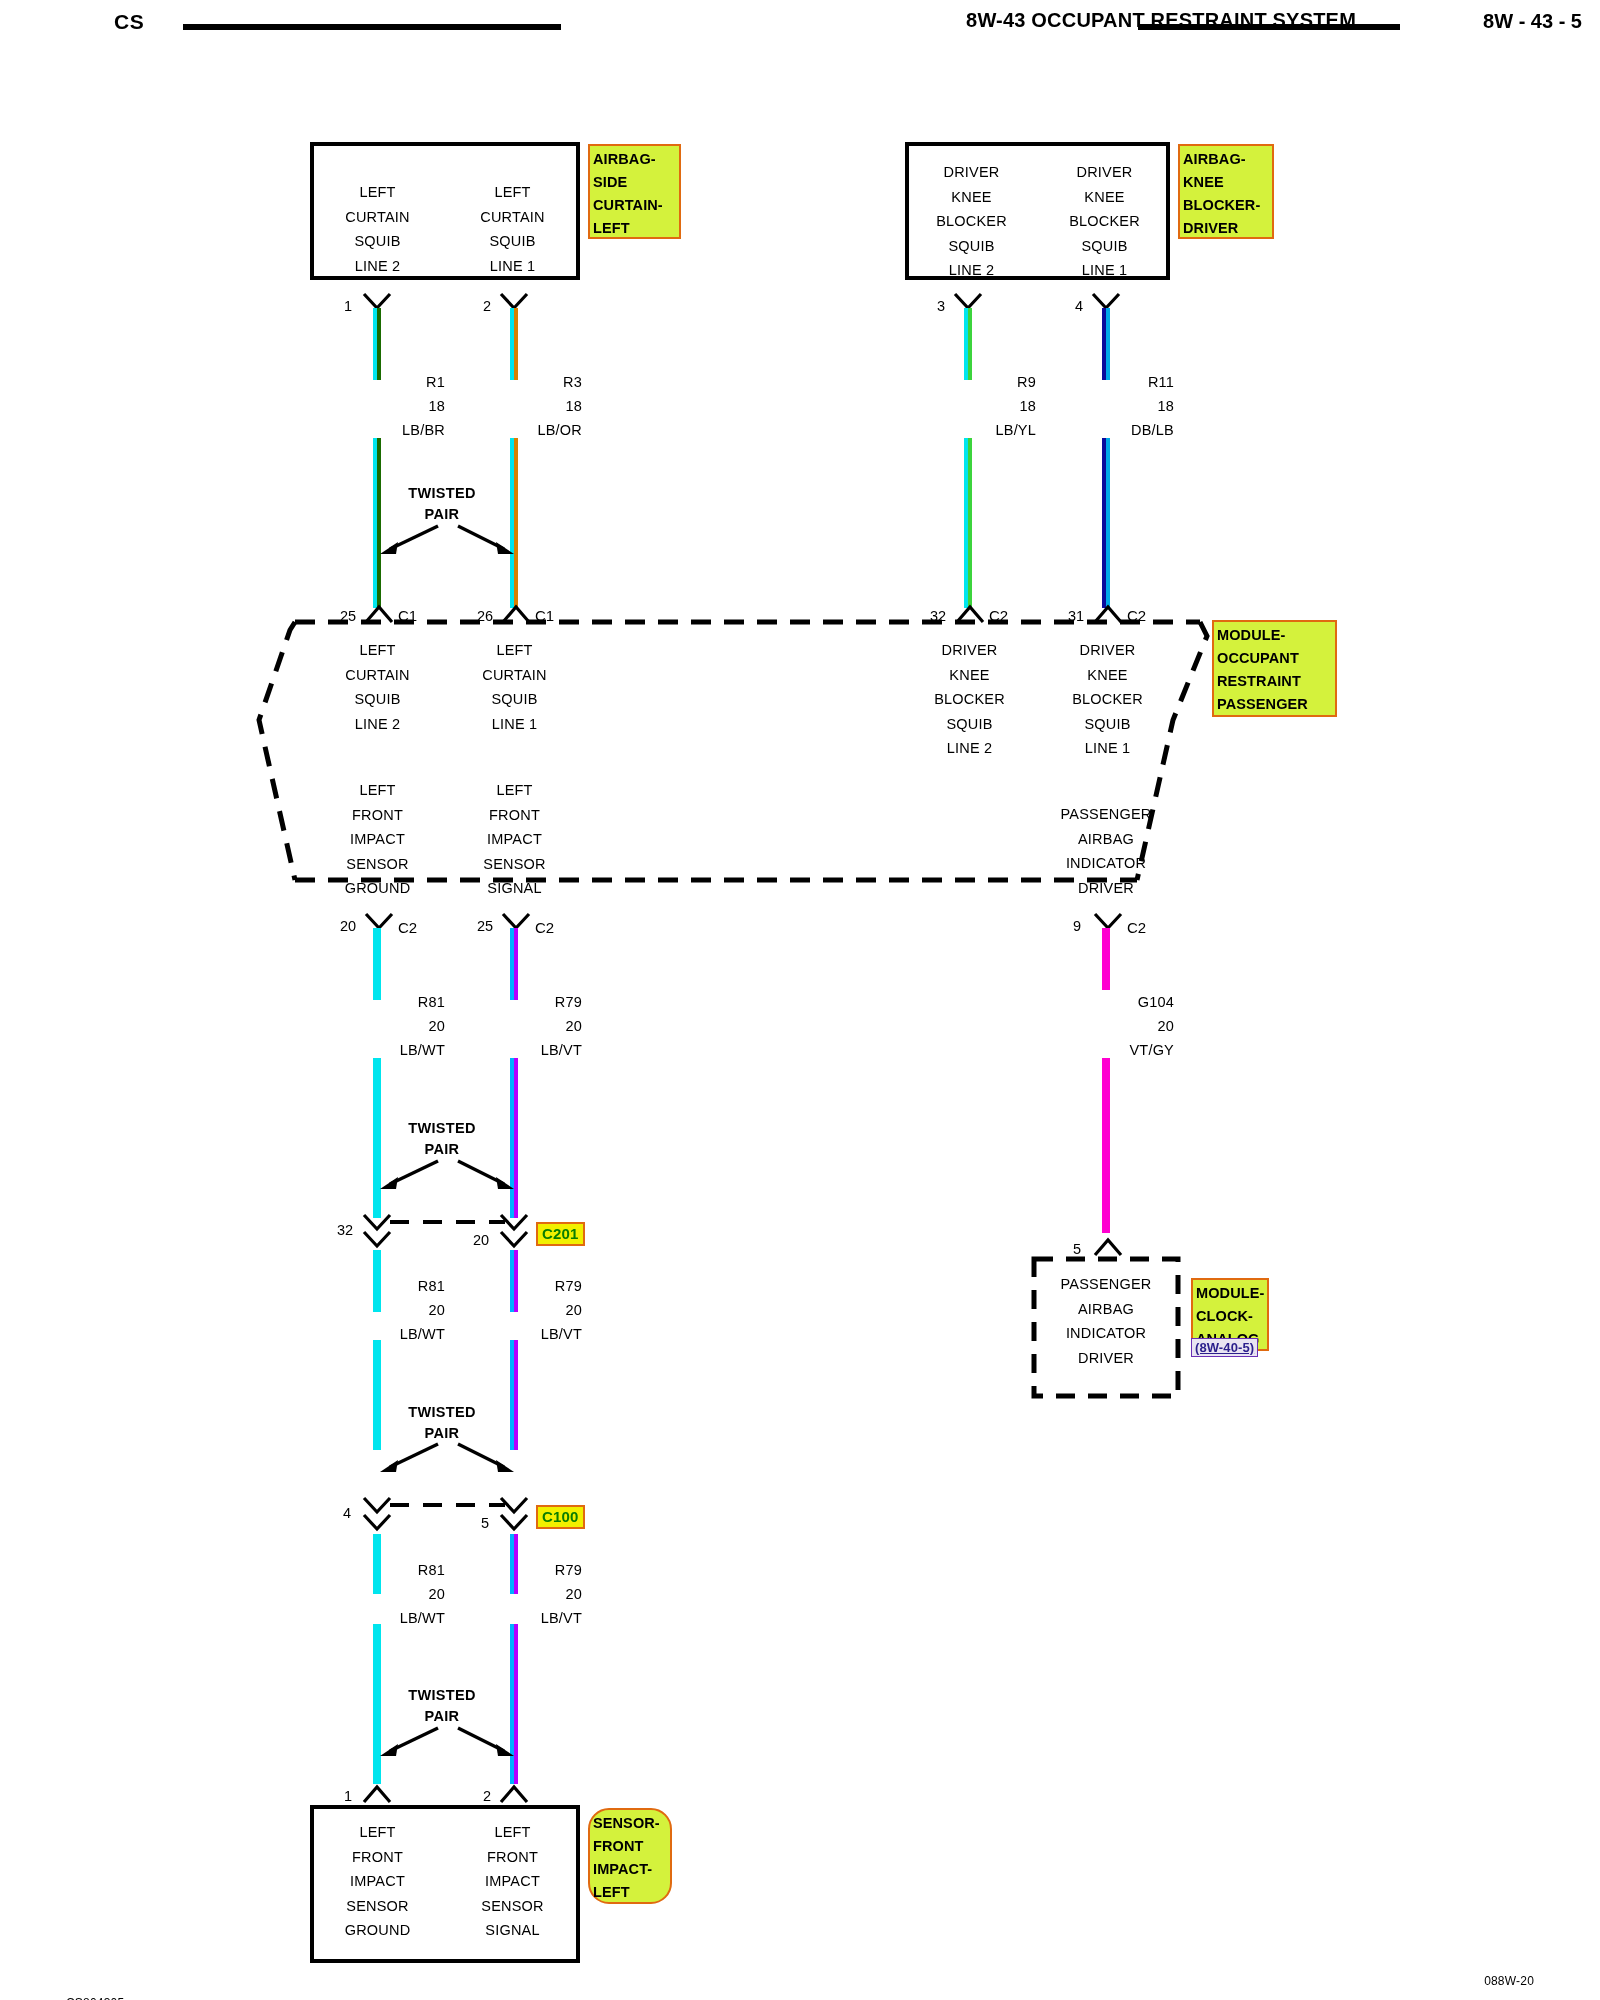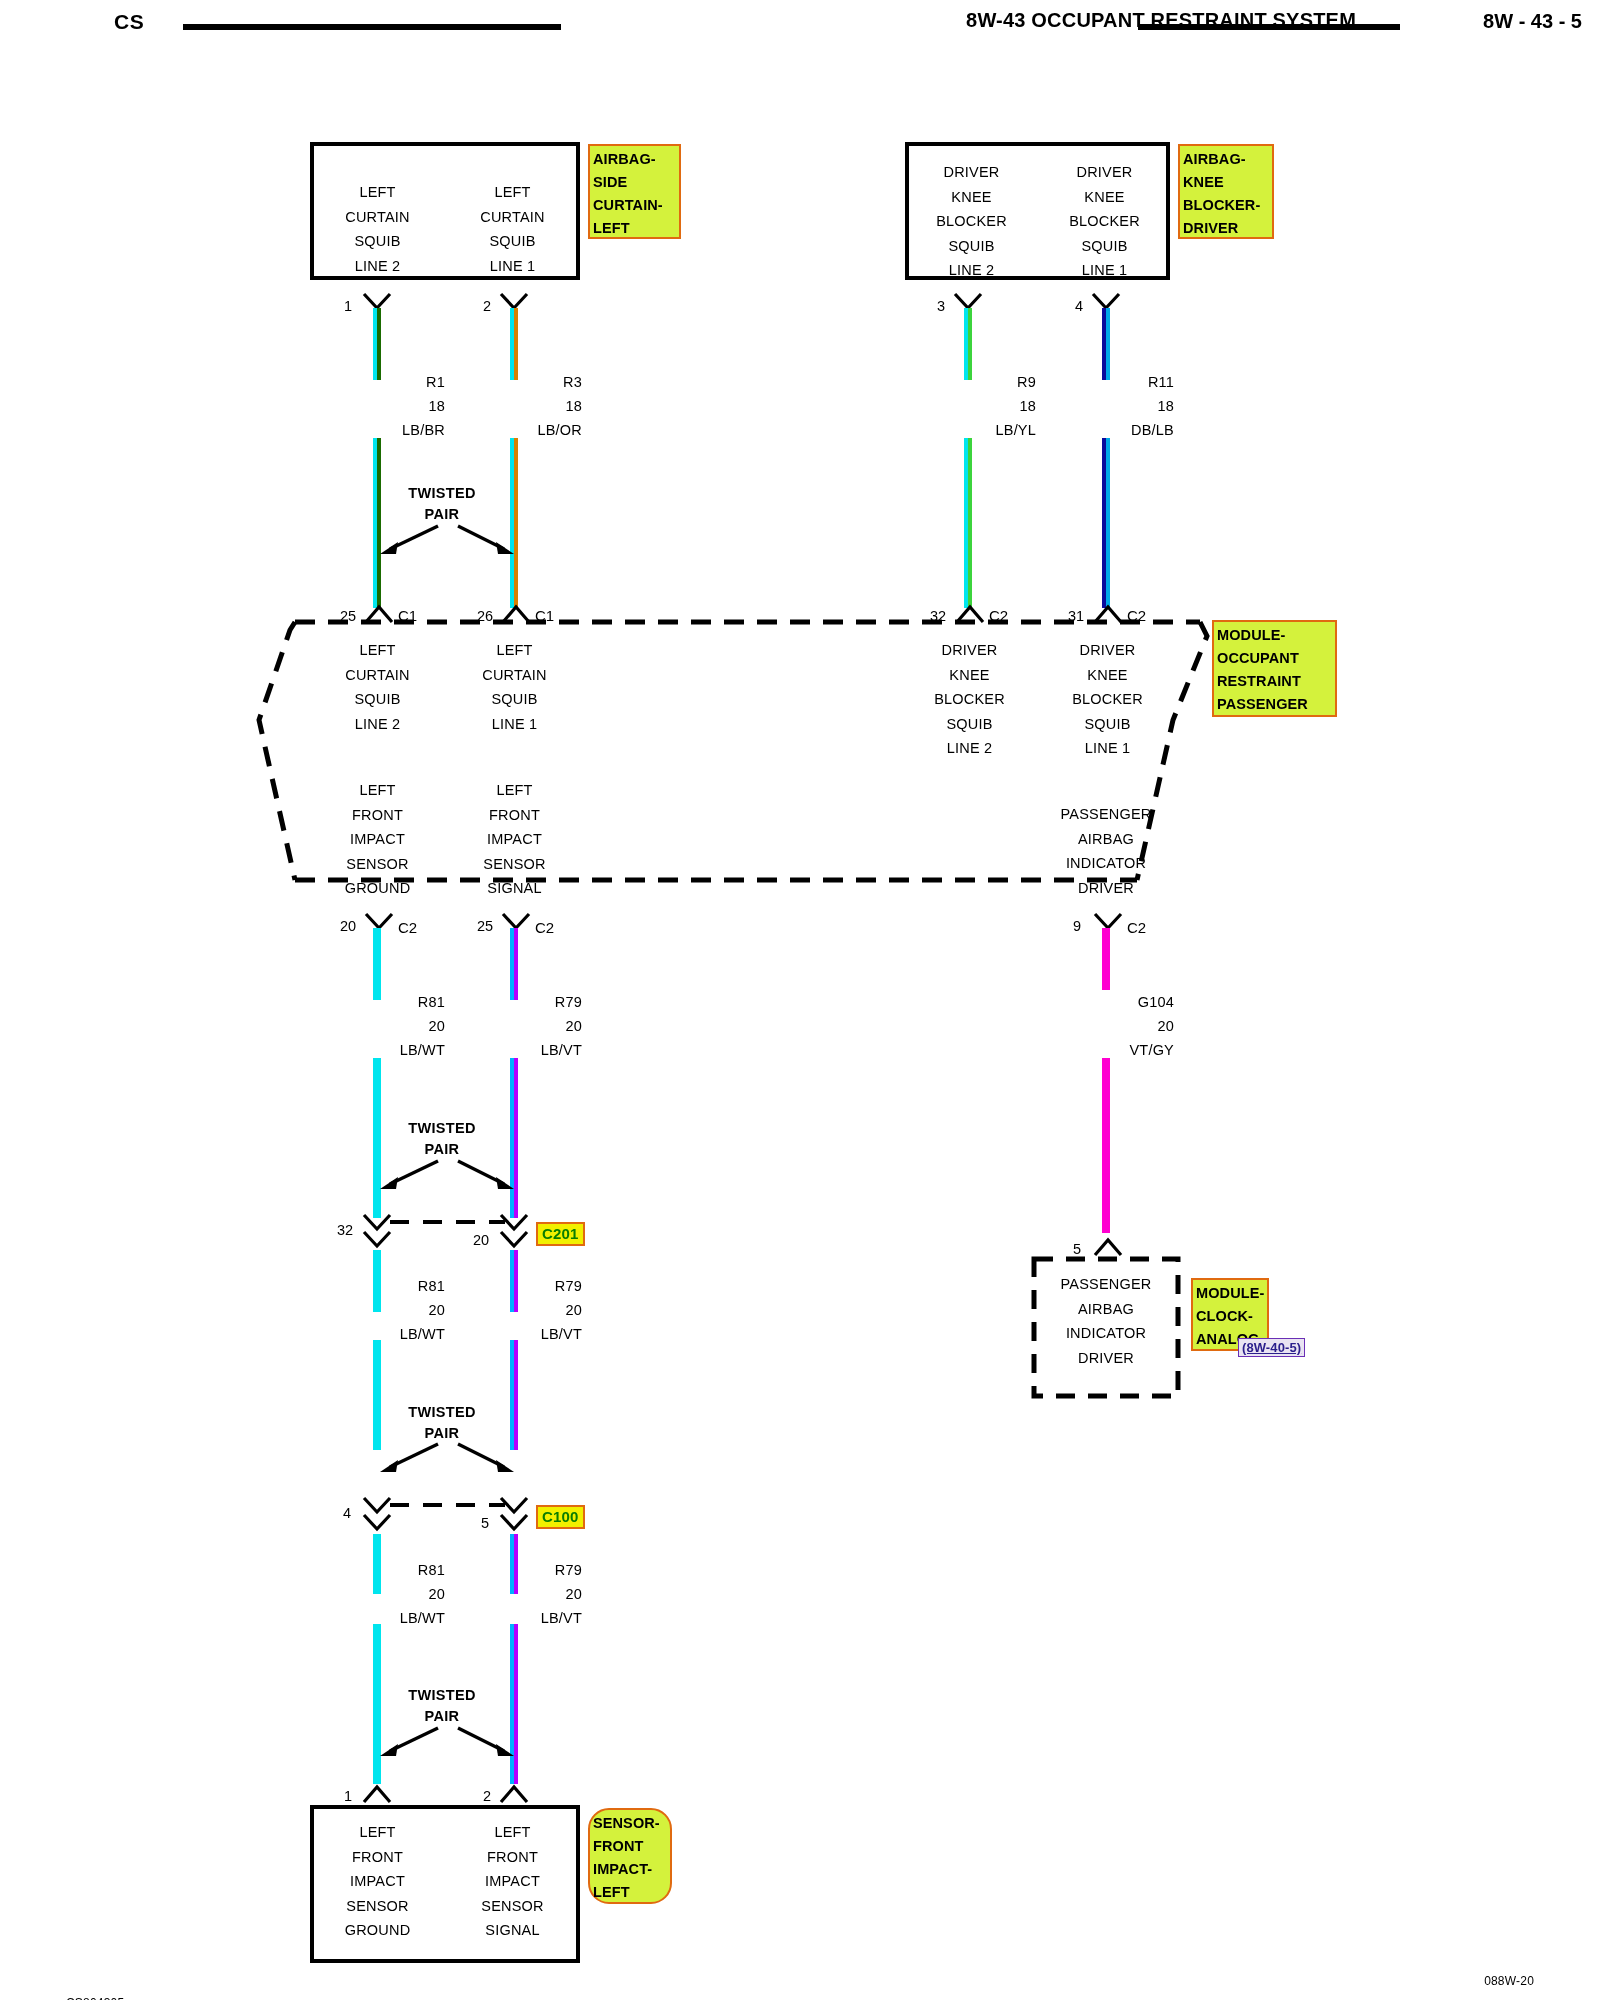--- a/index.html
+++ b/index.html
@@ -522,18 +522,18 @@
   </svg>
   <div class="pincol" style="left:1030px;top:1272px;width:152px;">
       <div>PASSENGER</div>
       <div>AIRBAG</div>
       <div>INDICATOR</div>
       <div>DRIVER</div>
     </div>
   <div class="callout" style="left:1191px;top:1278px;width:78px;height:73px;">
       <div>MODULE-CLOCK-ANALOG</div>
     </div>
-  <div class="linkref" style="left:1191px;top:1338px;margin-left:47px;">(8W-40-5)</div>
+  <div class="linkref" style="left:1191px;top:1338px;">(8W-40-5)</div>
 
   <div class="ftr-l">CS804305</div>
   <div class="ftr-r">088W-20</div>
 
 </div>
 
 </body></html>

